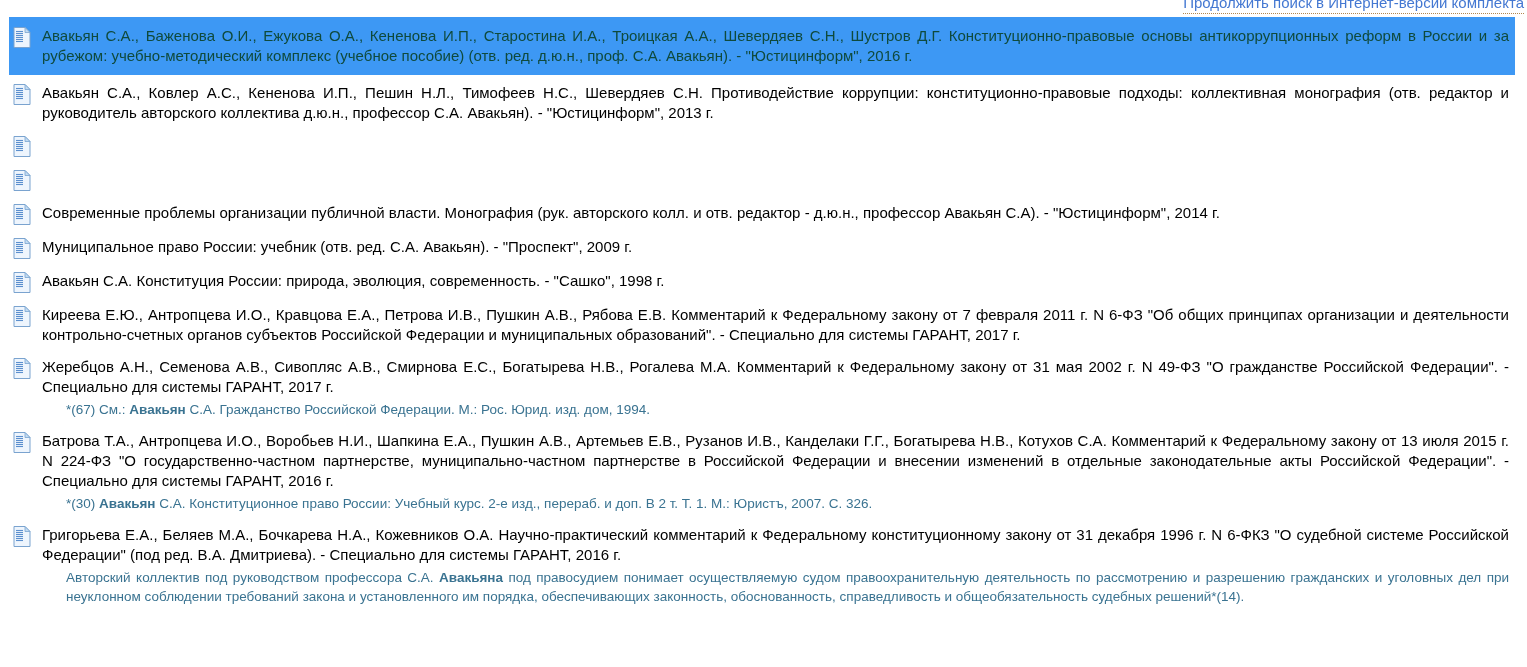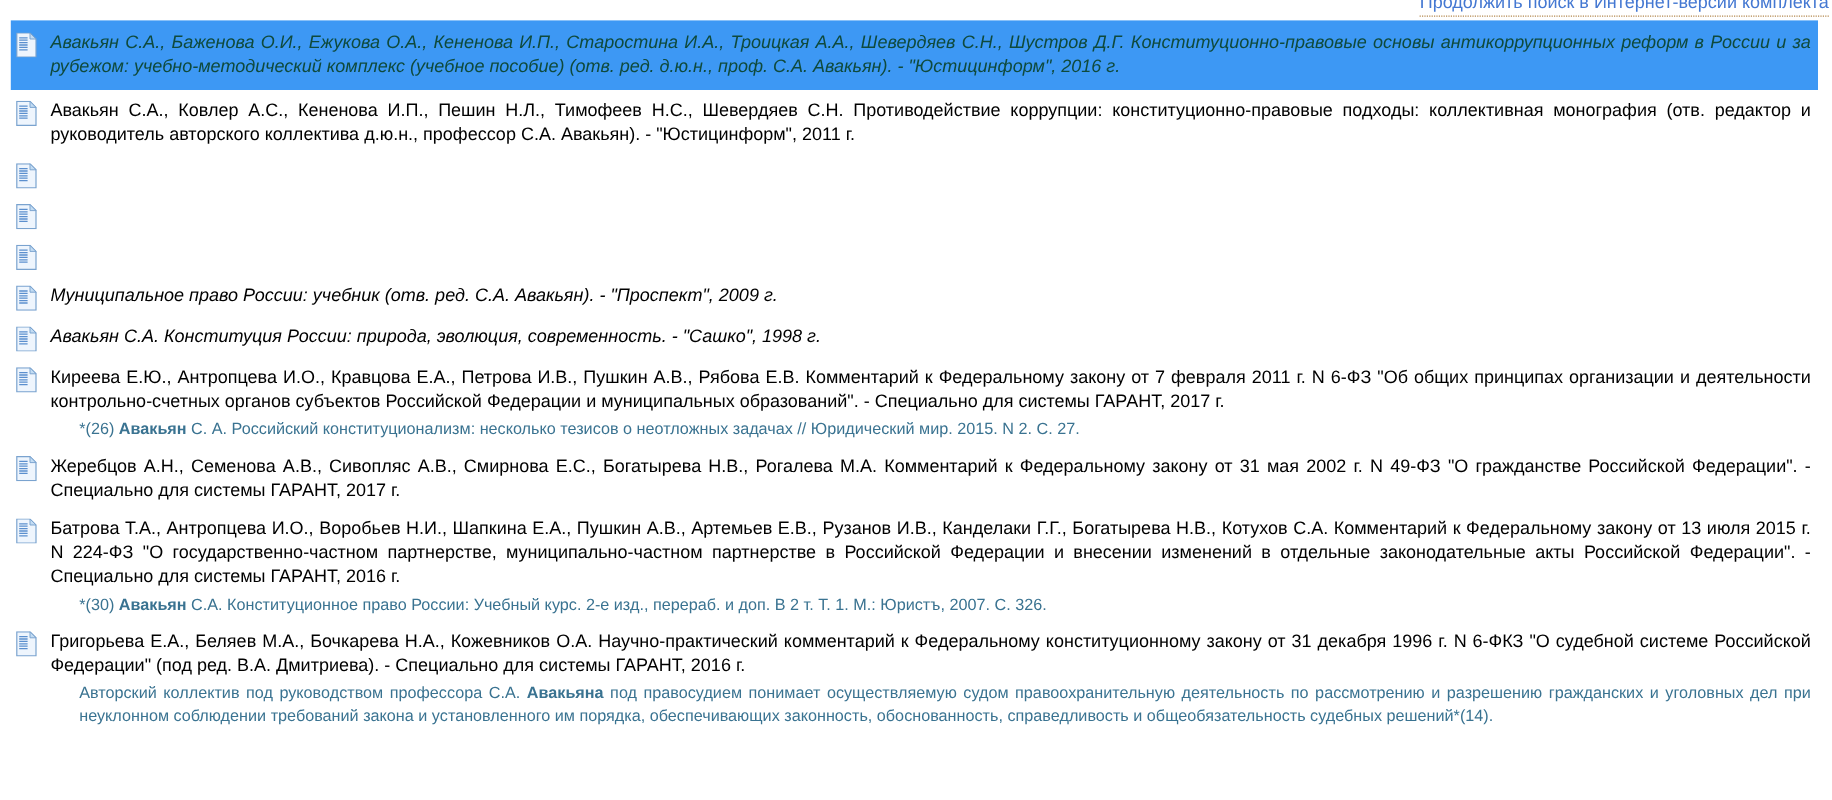--- a/index.html
+++ b/index.html
@@ -20,27 +20,27 @@
     text-decoration: none;
     border-bottom: 1px dotted var(--link-underline, #b3874d);
     white-space: nowrap;
     cursor: pointer;
   }
 
   .results { padding: 0 12px 0 9px; }
 
   .item { margin-bottom: 12px; }
   .results .item:nth-child(6),
-  .results .item:nth-child(7) { margin-top: 10px; font-style: italic; }
+  .results .item:nth-child(7) { margin-top: 10px; }
 
   .row { display: flex; align-items: flex-start; padding: 0 6px 0 4px; }
   .item.highlighted { margin-top: 1px; margin-bottom: 8px; }
   .item.highlighted .row {
     background: var(--highlight-bg, #3d98f4);
-    padding-top: 9px; padding-bottom: 9px; font-style: italic;
+    padding-top: 9px; padding-bottom: 9px;
   }
 
   .icon { flex: 0 0 18px; margin-right: 11px; margin-top: 1px; height: 21px; }
 
   .text {
     flex: 1;
     font-size: 15px; line-height: 20px;
     text-align: justify;
     color: var(--text, #000000);
     cursor: pointer;
@@ -93,78 +93,79 @@
           <g stroke="#5b8fce" stroke-width="1.1">
             <line x1="3" y1="4.5" x2="10" y2="4.5"></line>
             <line x1="3" y1="6.5" x2="10" y2="6.5"></line>
             <line x1="3" y1="8.5" x2="10" y2="8.5"></line>
             <line x1="3" y1="10.5" x2="10" y2="10.5"></line>
             <line x1="3" y1="12.5" x2="10" y2="12.5"></line>
             <line x1="3" y1="14.5" x2="10" y2="14.5"></line>
           </g>
         </svg>
       </span>
-      <div class="text">Авакьян С.А., Ковлер А.С., Кененова И.П., Пешин Н.Л., Тимофеев Н.С., Шевердяев С.Н. Противодействие коррупции: конституционно-правовые подходы: коллективная монография (отв. редактор и руководитель авторского коллектива д.ю.н., профессор С.А. Авакьян). - "Юстицинформ", 2011 г.</div>
-    </div>
-
-  </div>
-      <div class="item">
-    <div class="row">
-      <span class="icon">
-        <svg width="18" height="21" viewBox="0 0 18 21" xmlns="http://www.w3.org/2000/svg">
-          <path d="M1 0.5 H12 L17 5.5 V20.5 H1 Z" fill="#eef5fd" stroke="#7aa3cf" stroke-width="1"></path>
-          <path d="M12 0.5 L12 5.5 L17 5.5 Z" fill="#c3dcf3" stroke="#7aa3cf" stroke-width="0.8"></path>
-          <g stroke="#5b8fce" stroke-width="1.1">
-            <line x1="3" y1="4.5" x2="10" y2="4.5"></line>
-            <line x1="3" y1="6.5" x2="10" y2="6.5"></line>
-            <line x1="3" y1="8.5" x2="10" y2="8.5"></line>
-            <line x1="3" y1="10.5" x2="10" y2="10.5"></line>
-            <line x1="3" y1="12.5" x2="10" y2="12.5"></line>
-            <line x1="3" y1="14.5" x2="10" y2="14.5"></line>
-          </g>
-        </svg>
-      </span>
-    </div>
-
-  </div>
-      <div class="item">
-    <div class="row">
-      <span class="icon">
-        <svg width="18" height="21" viewBox="0 0 18 21" xmlns="http://www.w3.org/2000/svg">
-          <path d="M1 0.5 H12 L17 5.5 V20.5 H1 Z" fill="#eef5fd" stroke="#7aa3cf" stroke-width="1"></path>
-          <path d="M12 0.5 L12 5.5 L17 5.5 Z" fill="#c3dcf3" stroke="#7aa3cf" stroke-width="0.8"></path>
-          <g stroke="#5b8fce" stroke-width="1.1">
-            <line x1="3" y1="4.5" x2="10" y2="4.5"></line>
-            <line x1="3" y1="6.5" x2="10" y2="6.5"></line>
-            <line x1="3" y1="8.5" x2="10" y2="8.5"></line>
-            <line x1="3" y1="10.5" x2="10" y2="10.5"></line>
-            <line x1="3" y1="12.5" x2="10" y2="12.5"></line>
-            <line x1="3" y1="14.5" x2="10" y2="14.5"></line>
-          </g>
-        </svg>
-      </span>
-    </div>
-
-  </div>
-      <div class="item">
-    <div class="row">
-      <span class="icon">
-        <svg width="18" height="21" viewBox="0 0 18 21" xmlns="http://www.w3.org/2000/svg">
-          <path d="M1 0.5 H12 L17 5.5 V20.5 H1 Z" fill="#eef5fd" stroke="#7aa3cf" stroke-width="1"></path>
-          <path d="M12 0.5 L12 5.5 L17 5.5 Z" fill="#c3dcf3" stroke="#7aa3cf" stroke-width="0.8"></path>
-          <g stroke="#5b8fce" stroke-width="1.1">
-            <line x1="3" y1="4.5" x2="10" y2="4.5"></line>
-            <line x1="3" y1="6.5" x2="10" y2="6.5"></line>
-            <line x1="3" y1="8.5" x2="10" y2="8.5"></line>
-            <line x1="3" y1="10.5" x2="10" y2="10.5"></line>
-            <line x1="3" y1="12.5" x2="10" y2="12.5"></line>
-            <line x1="3" y1="14.5" x2="10" y2="14.5"></line>
-          </g>
-        </svg>
-      </span>
+      <div class="text">Авакьян С.А., Ковлер А.С., Кененова И.П., Пешин Н.Л., Тимофеев Н.С., Шевердяев С.Н. Противодействие коррупции: конституционно-правовые подходы: коллективная монография (отв. редактор и руководитель авторского коллектива д.ю.н., профессор С.А. Авакьян). - "Юстицинформ", 2013 г.</div>
+    </div>
+
+  </div>
+      <div class="item">
+    <div class="row">
+      <span class="icon">
+        <svg width="18" height="21" viewBox="0 0 18 21" xmlns="http://www.w3.org/2000/svg">
+          <path d="M1 0.5 H12 L17 5.5 V20.5 H1 Z" fill="#eef5fd" stroke="#7aa3cf" stroke-width="1"></path>
+          <path d="M12 0.5 L12 5.5 L17 5.5 Z" fill="#c3dcf3" stroke="#7aa3cf" stroke-width="0.8"></path>
+          <g stroke="#5b8fce" stroke-width="1.1">
+            <line x1="3" y1="4.5" x2="10" y2="4.5"></line>
+            <line x1="3" y1="6.5" x2="10" y2="6.5"></line>
+            <line x1="3" y1="8.5" x2="10" y2="8.5"></line>
+            <line x1="3" y1="10.5" x2="10" y2="10.5"></line>
+            <line x1="3" y1="12.5" x2="10" y2="12.5"></line>
+            <line x1="3" y1="14.5" x2="10" y2="14.5"></line>
+          </g>
+        </svg>
+      </span>
+    </div>
+
+  </div>
+      <div class="item">
+    <div class="row">
+      <span class="icon">
+        <svg width="18" height="21" viewBox="0 0 18 21" xmlns="http://www.w3.org/2000/svg">
+          <path d="M1 0.5 H12 L17 5.5 V20.5 H1 Z" fill="#eef5fd" stroke="#7aa3cf" stroke-width="1"></path>
+          <path d="M12 0.5 L12 5.5 L17 5.5 Z" fill="#c3dcf3" stroke="#7aa3cf" stroke-width="0.8"></path>
+          <g stroke="#5b8fce" stroke-width="1.1">
+            <line x1="3" y1="4.5" x2="10" y2="4.5"></line>
+            <line x1="3" y1="6.5" x2="10" y2="6.5"></line>
+            <line x1="3" y1="8.5" x2="10" y2="8.5"></line>
+            <line x1="3" y1="10.5" x2="10" y2="10.5"></line>
+            <line x1="3" y1="12.5" x2="10" y2="12.5"></line>
+            <line x1="3" y1="14.5" x2="10" y2="14.5"></line>
+          </g>
+        </svg>
+      </span>
+    </div>
+
+  </div>
+      <div class="item">
+    <div class="row">
+      <span class="icon">
+        <svg width="18" height="21" viewBox="0 0 18 21" xmlns="http://www.w3.org/2000/svg">
+          <path d="M1 0.5 H12 L17 5.5 V20.5 H1 Z" fill="#eef5fd" stroke="#7aa3cf" stroke-width="1"></path>
+          <path d="M12 0.5 L12 5.5 L17 5.5 Z" fill="#c3dcf3" stroke="#7aa3cf" stroke-width="0.8"></path>
+          <g stroke="#5b8fce" stroke-width="1.1">
+            <line x1="3" y1="4.5" x2="10" y2="4.5"></line>
+            <line x1="3" y1="6.5" x2="10" y2="6.5"></line>
+            <line x1="3" y1="8.5" x2="10" y2="8.5"></line>
+            <line x1="3" y1="10.5" x2="10" y2="10.5"></line>
+            <line x1="3" y1="12.5" x2="10" y2="12.5"></line>
+            <line x1="3" y1="14.5" x2="10" y2="14.5"></line>
+          </g>
+        </svg>
+      </span>
+      <div class="text">Современные проблемы организации публичной власти. Монография (рук. авторского колл. и отв. редактор - д.ю.н., профессор Авакьян С.А). - "Юстицинформ", 2014 г.</div>
     </div>
 
   </div>
       <div class="item">
     <div class="row">
       <span class="icon">
         <svg width="18" height="21" viewBox="0 0 18 21" xmlns="http://www.w3.org/2000/svg">
           <path d="M1 0.5 H12 L17 5.5 V20.5 H1 Z" fill="#eef5fd" stroke="#7aa3cf" stroke-width="1"></path>
           <path d="M12 0.5 L12 5.5 L17 5.5 Z" fill="#c3dcf3" stroke="#7aa3cf" stroke-width="0.8"></path>
           <g stroke="#5b8fce" stroke-width="1.1">
@@ -212,40 +213,40 @@
             <line x1="3" y1="6.5" x2="10" y2="6.5"></line>
             <line x1="3" y1="8.5" x2="10" y2="8.5"></line>
             <line x1="3" y1="10.5" x2="10" y2="10.5"></line>
             <line x1="3" y1="12.5" x2="10" y2="12.5"></line>
             <line x1="3" y1="14.5" x2="10" y2="14.5"></line>
           </g>
         </svg>
       </span>
       <div class="text">Киреева Е.Ю., Антропцева И.О., Кравцова Е.А., Петрова И.В., Пушкин А.В., Рябова Е.В. Комментарий к Федеральному закону от 7 февраля 2011 г. N 6-ФЗ "Об общих принципах организации и деятельности контрольно-счетных органов субъектов Российской Федерации и муниципальных образований". - Специально для системы ГАРАНТ, 2017 г.</div>
     </div>
-    <div class="note footnote"><span class="note-prefix">*(26) </span><b class="note-bold">Авакьян</b><span class="note-suffix"> С. А. Российский конституционализм: несколько тезисов о неотложных задачах // Юридический мир. 2015. N 2. С. 27.</span></div>
   </div>
       <div class="item">
     <div class="row">
       <span class="icon">
         <svg width="18" height="21" viewBox="0 0 18 21" xmlns="http://www.w3.org/2000/svg">
           <path d="M1 0.5 H12 L17 5.5 V20.5 H1 Z" fill="#eef5fd" stroke="#7aa3cf" stroke-width="1"></path>
           <path d="M12 0.5 L12 5.5 L17 5.5 Z" fill="#c3dcf3" stroke="#7aa3cf" stroke-width="0.8"></path>
           <g stroke="#5b8fce" stroke-width="1.1">
             <line x1="3" y1="4.5" x2="10" y2="4.5"></line>
             <line x1="3" y1="6.5" x2="10" y2="6.5"></line>
             <line x1="3" y1="8.5" x2="10" y2="8.5"></line>
             <line x1="3" y1="10.5" x2="10" y2="10.5"></line>
             <line x1="3" y1="12.5" x2="10" y2="12.5"></line>
             <line x1="3" y1="14.5" x2="10" y2="14.5"></line>
           </g>
         </svg>
       </span>
       <div class="text">Жеребцов А.Н., Семенова А.В., Сивопляс А.В., Смирнова Е.С., Богатырева Н.В., Рогалева М.А. Комментарий к Федеральному закону от 31 мая 2002 г. N 49-ФЗ "О гражданстве Российской Федерации". - Специально для системы ГАРАНТ, 2017 г.</div>
     </div>
+    <div class="note footnote"><span class="note-prefix">*(67) См.: </span><b class="note-bold">Авакьян</b><span class="note-suffix"> С.А. Гражданство Российской Федерации. М.: Рос. Юрид. изд. дом, 1994.</span></div>
   </div>
       <div class="item">
     <div class="row">
       <span class="icon">
         <svg width="18" height="21" viewBox="0 0 18 21" xmlns="http://www.w3.org/2000/svg">
           <path d="M1 0.5 H12 L17 5.5 V20.5 H1 Z" fill="#eef5fd" stroke="#7aa3cf" stroke-width="1"></path>
           <path d="M12 0.5 L12 5.5 L17 5.5 Z" fill="#c3dcf3" stroke="#7aa3cf" stroke-width="0.8"></path>
           <g stroke="#5b8fce" stroke-width="1.1">
             <line x1="3" y1="4.5" x2="10" y2="4.5"></line>
             <line x1="3" y1="6.5" x2="10" y2="6.5"></line>

